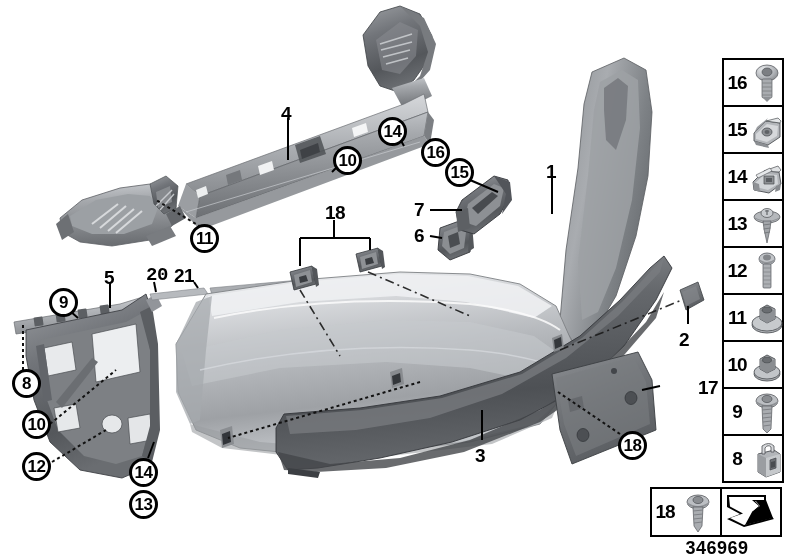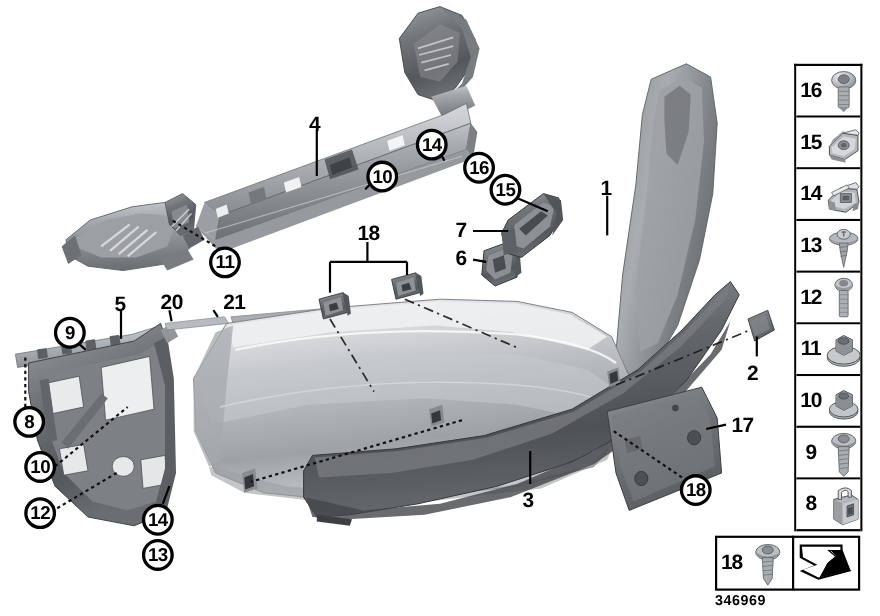--- a/index.html
+++ b/index.html
@@ -67,22 +67,22 @@
   .lbbox{
     border:2px solid #000;
     box-sizing:border-box;
     height:50px;background:#fff;
     position:relative;display:flex;align-items:center;
   }
   #lb18{width:72px;}
   #lbarrow{width:62px;margin-left:-2px;}
   #partnum{
     position:absolute;left:650px;top:538px;
-    width:134px;text-align:left;
-    font-weight:bold;font-size:13px;color:#000;
+    width:134px;text-align:center;
+    font-weight:bold;font-size:18px;color:#000;
     letter-spacing:0.5px;z-index:50;
   }
   
   #art{position:absolute;left:0;top:0;width:800px;height:560px;z-index:10;}
   #artTop{position:absolute;left:0;top:0;width:800px;height:560px;z-index:20;pointer-events:none;}
 </style>
 </head>
 <body>
 
 <div id="page">
@@ -390,25 +390,25 @@
   <div class="callout" style="left:49px;top:288px;">9</div>
   <div class="callout" style="left:333px;top:146px;">10</div>
   <div class="callout" style="left:22px;top:410px;">10</div>
   <div class="callout" style="left:190px;top:224px;">11</div>
   <div class="callout" style="left:22px;top:452px;">12</div>
   <div class="callout" style="left:129px;top:490px;">13</div>
   <div class="callout" style="left:378px;top:117px;">14</div>
   <div class="callout" style="left:129px;top:458px;">14</div>
   <div class="callout" style="left:445px;top:158px;">15</div>
   <div class="callout" style="left:421px;top:138px;">16</div>
-  <div class="plainnum" style="left:665px;top:378px;">17</div>
+  <div class="plainnum" style="left:698px;top:378px;">17</div>
   <div class="callout" style="left:618px;top:431px;">18</div>
   <div class="plainnum" style="left:325px;top:203px;">18</div>
-  <div class="plainnum" style="left:146px;top:266px;">20</div>
-  <div class="plainnum" style="left:203px;top:266px;">21</div>
+  <div class="plainnum" style="left:146px;top:266px;font-family:Liberation Mono, monospace;">20</div>
+  <div class="plainnum" style="left:174px;top:266px;">21</div>
 
   <div id="legend">
 
     <div class="legrow">
       <div class="legnum">16</div>
       <div class="legart">
         <svg viewBox="0 0 34 47" width="34" height="47" style="position:absolute;left:0;top:0;">
           <defs>
             <radialGradient id="h16" cx=".35" cy=".3" r=".8">
               <stop offset="0%" stop-color="#eceef0"></stop>

